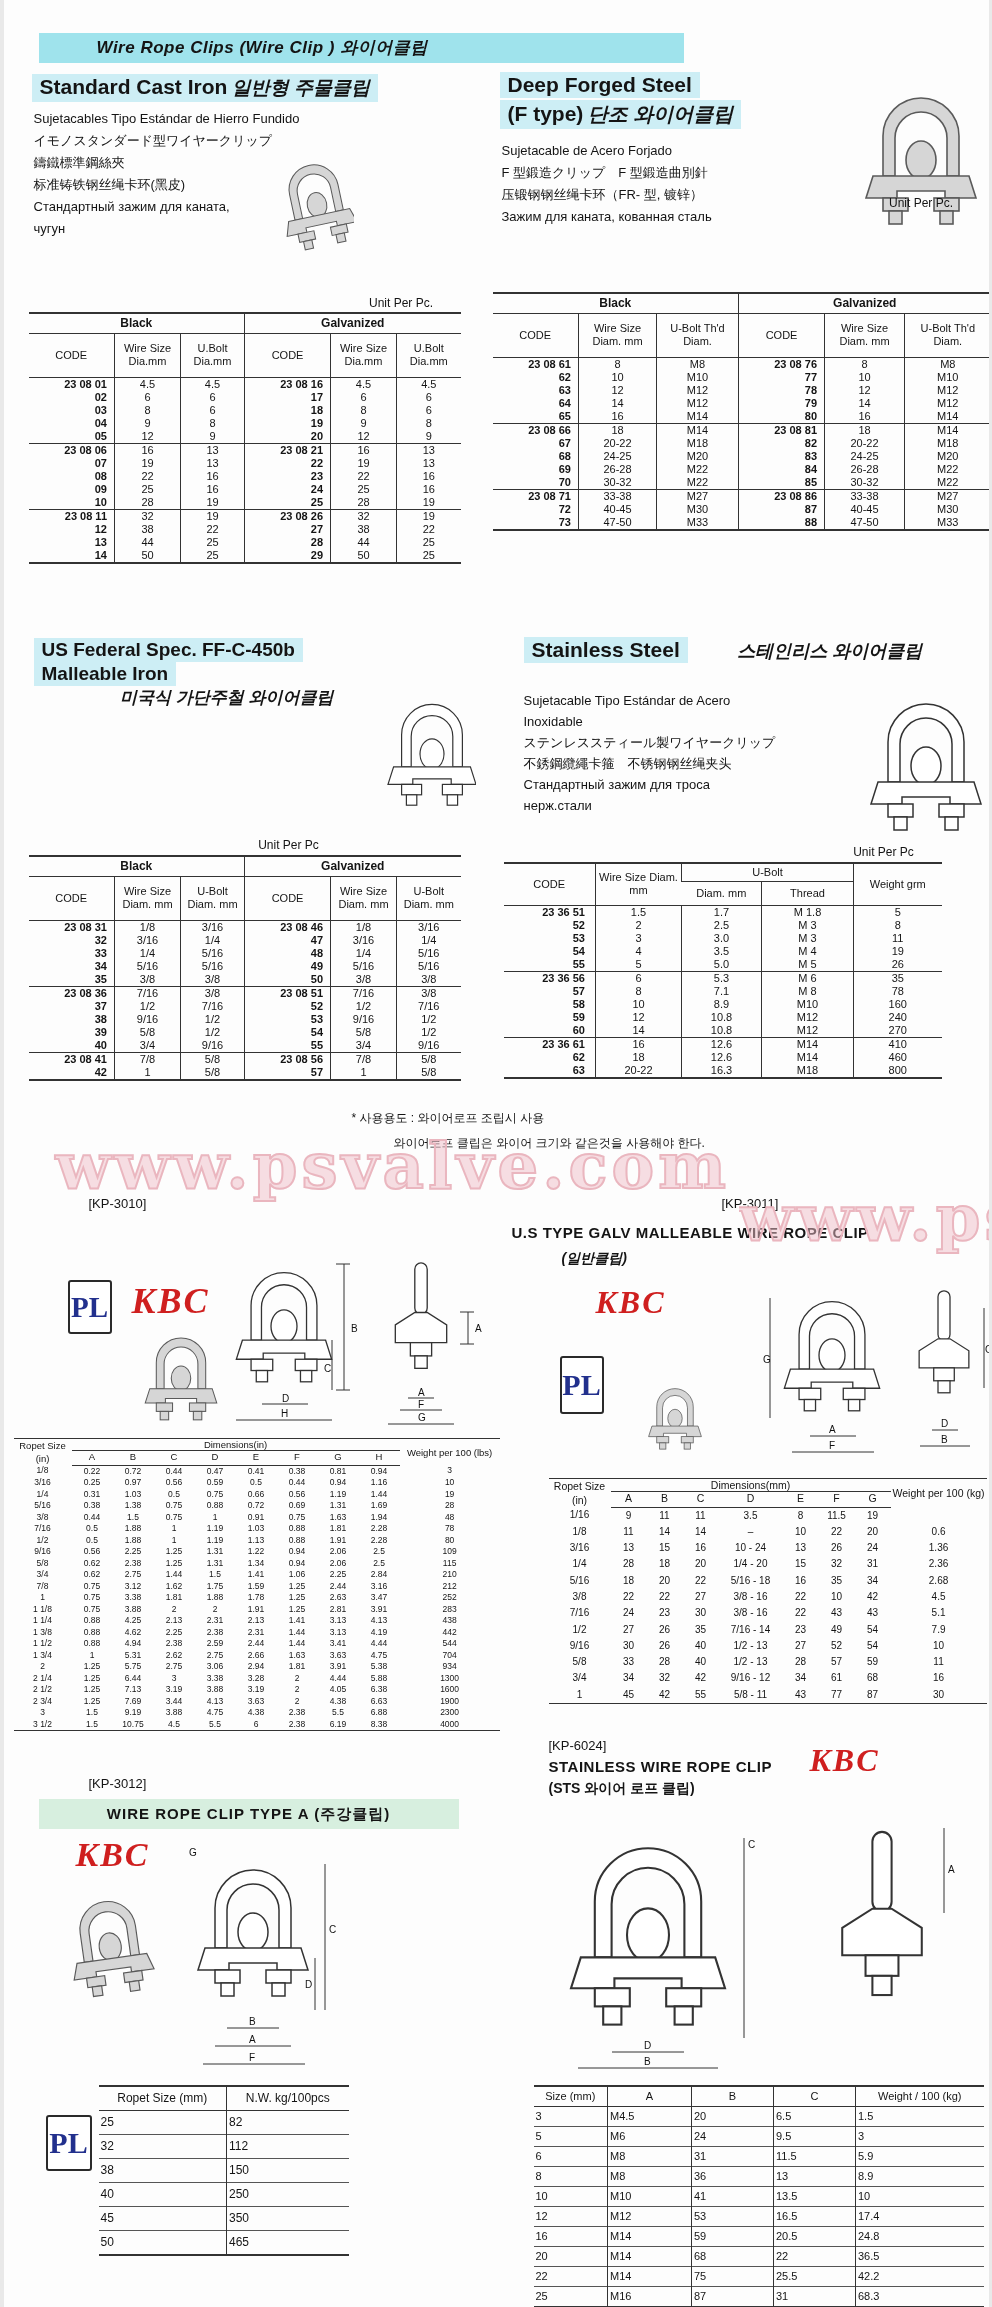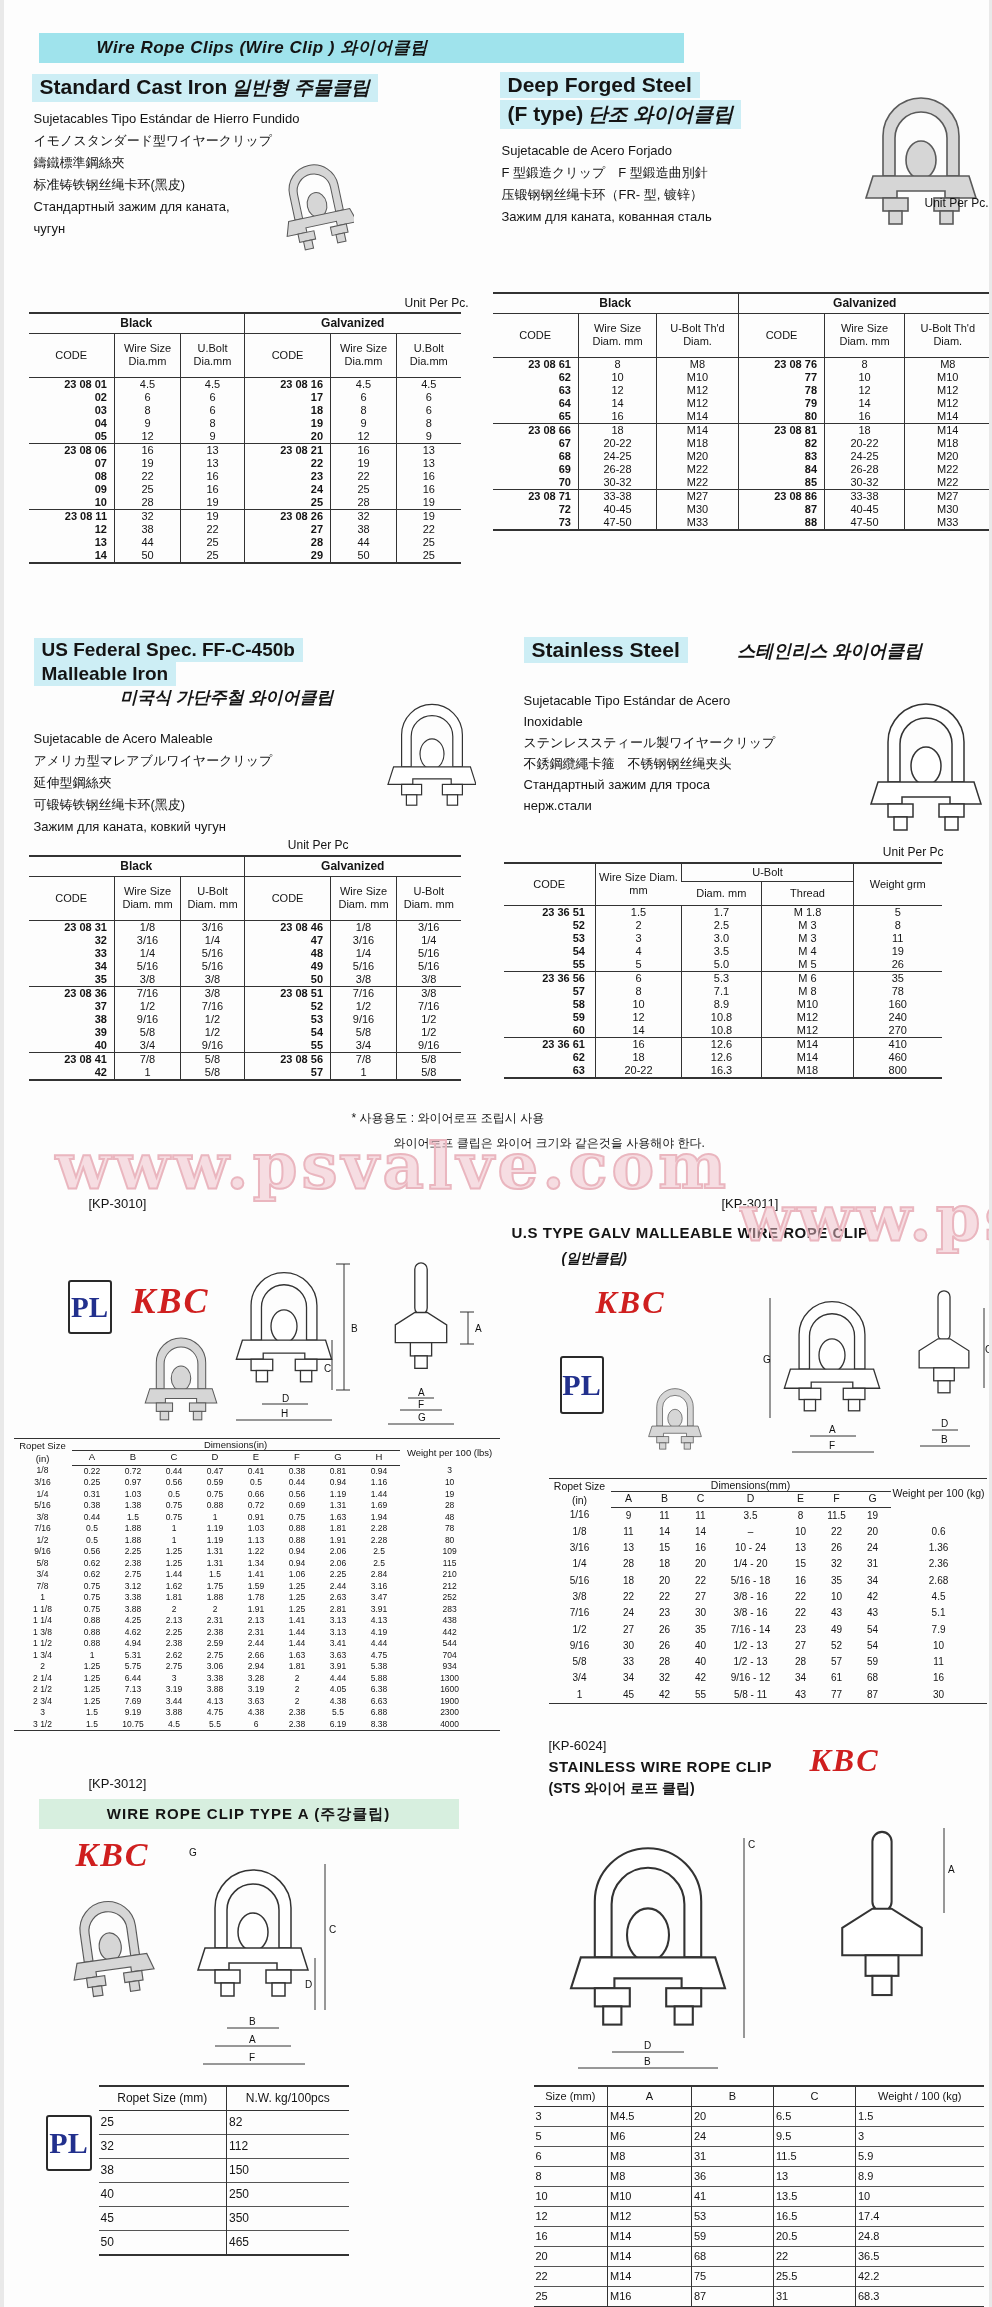--- a/index.html
+++ b/index.html
@@ -7,21 +7,21 @@
   #page{position:relative;width:985px;height:2307px;background:#fdfdfd;margin:0 auto;overflow:hidden}
   .abs{position:absolute}
   
   .top-banner{background:#9fe3ec;font-size:17px;font-weight:bold;font-style:italic;line-height:30px;padding-left:58px;letter-spacing:.5px}
   .hl{background:#cdeef5;display:inline-block;padding:1px 8px}
   .sec-title{font-weight:bold;font-size:21px}
   .sec-title2{font-weight:bold;font-size:19px}
   .ko{font-style:italic;font-weight:bold}
   .subs{font-size:13px;line-height:22px;white-space:nowrap}
   .subs-wrap{font-size:13px;line-height:21px;white-space:normal}
-  .unit{font-size:12px;text-align:right}
+  .unit{font-size:12px;text-align:center}
   .kp-code{font-size:13px}
   .mint{background:#d7efdf;text-align:center;font-size:16px;font-weight:bold;letter-spacing:1px}
   .sub-head{font-weight:bold;font-size:15px;letter-spacing:.5px}
   
   .kbc{font-family:"Liberation Serif",serif;font-weight:bold;font-style:italic;color:#cf1f1f;letter-spacing:2px}
   .plbox{border:2px solid #2a2a2a;border-radius:3px;background:#fff;color:#22308d;font-weight:bold;display:flex;align-items:center;justify-content:center;font-family:"Liberation Serif",serif}
   
   table{border-collapse:collapse}
   .cat{text-align:center;font-size:11px;line-height:13px;border-top:2px solid #333;border-bottom:2px solid #333;table-layout:fixed}
   .cat th{font-weight:normal;vertical-align:middle}
@@ -387,27 +387,20 @@
           <td>M33</td>
         </tr>
       </tbody>
   </table>
 
   <div class="abs" style="left:30px;top:638px">
     <div><span class="hl sec-title2">US Federal Spec. FF-C-450b</span></div>
     <div><span class="hl sec-title2">Malleable Iron</span></div>
     <div style="text-align:right;width:300px"><span class="ko" style="font-size:17px">미국식 가단주철 와이어클립</span></div>
   </div>
-  <div class="abs subs" style="left:30px;top:728px">
-      <div>Sujetacable de Acero Maleable</div>
-      <div>アメリカ型マレアブルワイヤークリップ</div>
-      <div>延伸型鋼絲夾</div>
-      <div>可锻铸铁钢丝绳卡环(黑皮)</div>
-      <div>Зажим для каната, ковкий чугун</div>
-    </div>
   <svg class="abs" style="left:376px;top:676px" width="96" height="152" viewBox="0 0 96 152">
     <use href="#clip-front" class="clip-line" x="0" y="0" width="96" height="120" transform="translate(4,14)"></use>
   </svg>
   <div class="abs unit" style="left:225px;top:838px;width:120px">Unit Per Pc</div>
   <table class="abs cat codes" style="left:25px;top:855px;width:432px">
     <colgroup>
         <col style="width:86px">
         <col style="width:66px">
         <col style="width:64px">
         <col style="width:86px">

